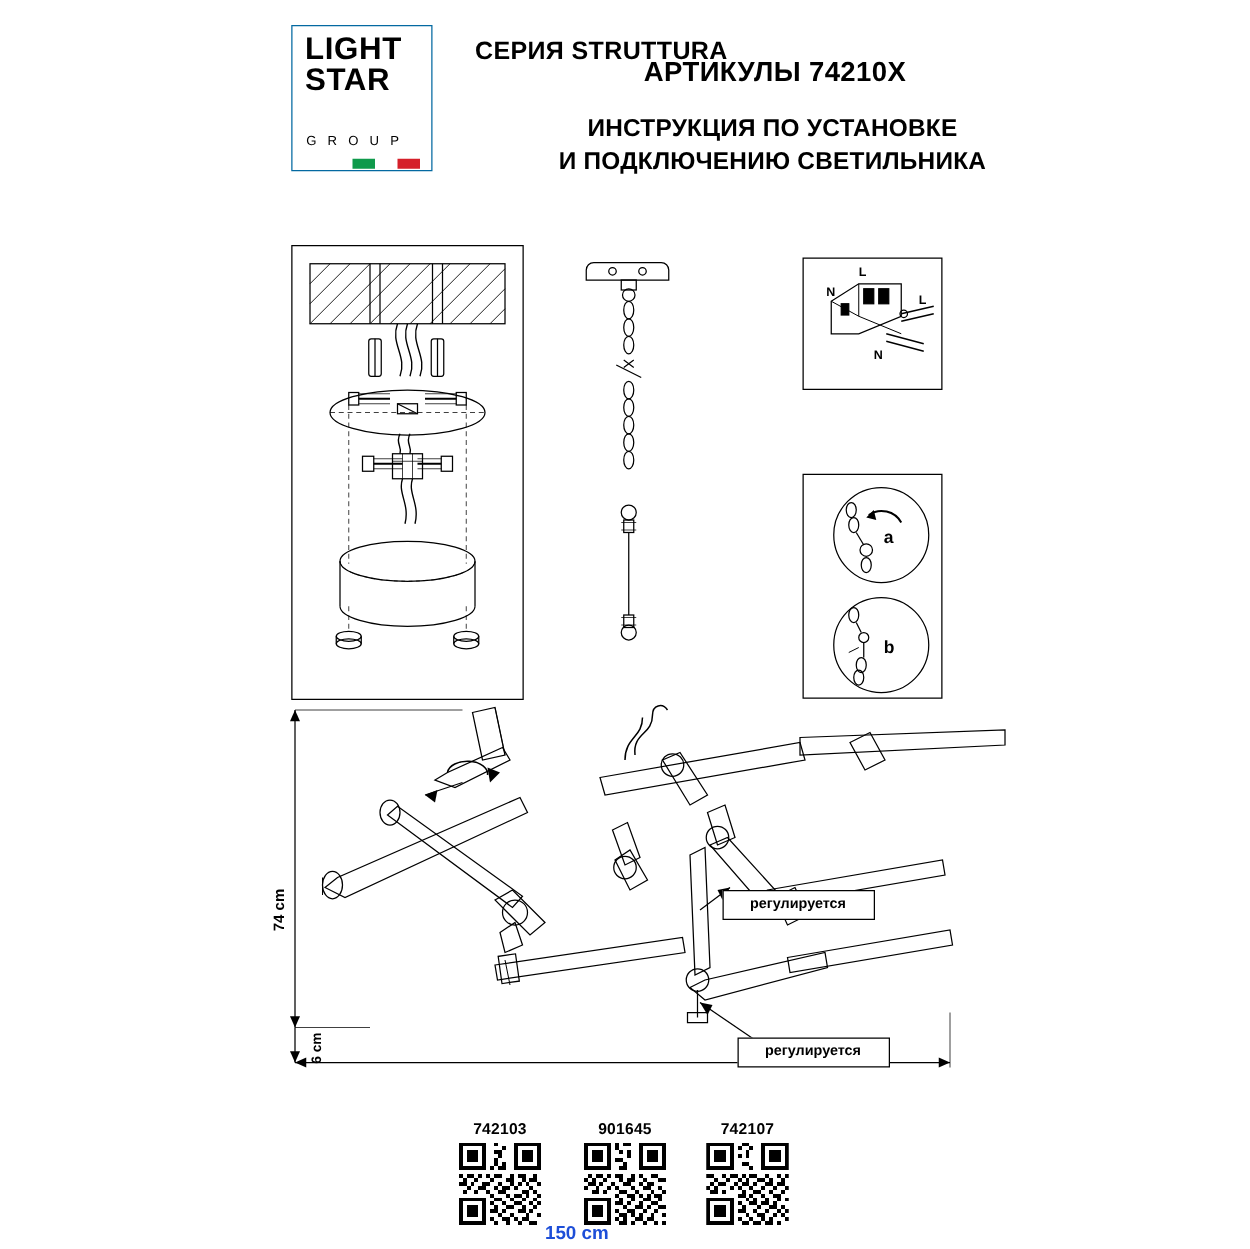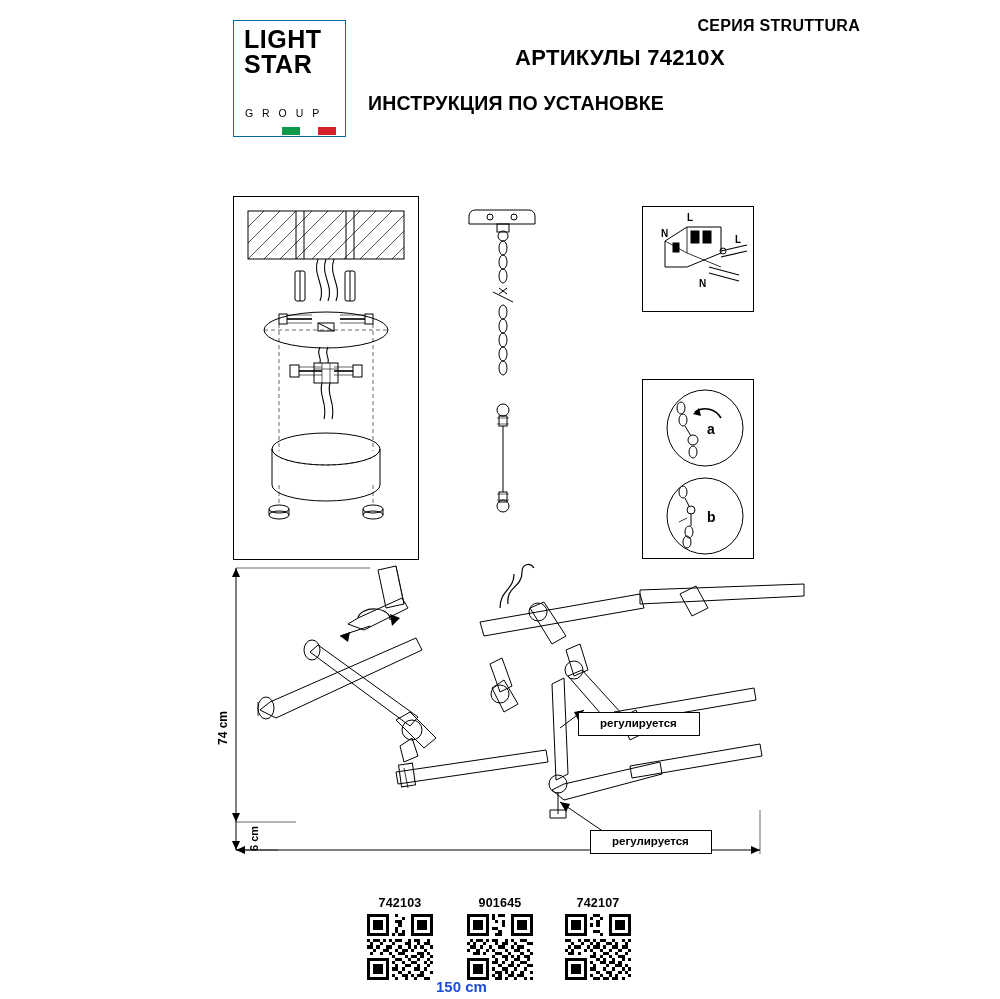--- a/index.html
+++ b/index.html
@@ -56,43 +56,43 @@
     top: 106px;
     width: 54px;
     height: 8px;
     display: flex;
   }
   .flag span { flex: 1 1 33.33%; height: 100%; display: block; }
 
   .head-line1 {
     position: absolute;
     left: 380px;
-    top: 17px;
+    top: 30px;
     width: 480px;
-    text-align: right;
+    text-align: left;
     font-weight: bold;
-    font-size: 16px;
+    font-size: 20px;
     letter-spacing: 0.3px;
   }
   .head-line2 {
     position: absolute;
     left: 380px;
     top: 45px;
     width: 480px;
     text-align: center;
     font-weight: bold;
     font-size: 22px;
     letter-spacing: 0.3px;
   }
   .head-line3 {
     position: absolute;
     left: 368px;
     top: 90px;
     width: 500px;
-    text-align: left;
+    text-align: center;
     font-weight: bold;
     font-size: 19.5px;
     line-height: 26px;
     letter-spacing: 0.2px;
   }
 
   
   .panel {
     position: absolute;
     border: 1px solid #000;
@@ -164,20 +164,21 @@
       <span style="background:#0f9a4b"></span>
         <span style="background:#ffffff"></span>
         <span style="background:#d5202a"></span>
     </div>
   </div>
 
   <div class="head-line1">СЕРИЯ STRUTTURA</div>
   <div class="head-line2">АРТИКУЛЫ 74210X</div>
   <div class="head-line3">
     <div>ИНСТРУКЦИЯ ПО УСТАНОВКЕ</div>
+    <div>И ПОДКЛЮЧЕНИЮ СВЕТИЛЬНИКА</div>
   </div>
 
   <div class="panel" id="panel-ceiling">
     <svg width="184" height="362" viewBox="0 0 184 362">
       <g fill="none" stroke="#000" stroke-width="1">
 
         <rect x="14" y="14" width="156" height="48"></rect>
         <g stroke-width="0.7">
           <line x1="14" y1="30" x2="30" y2="14"></line>
           <line x1="14" y1="46" x2="46" y2="14"></line>

